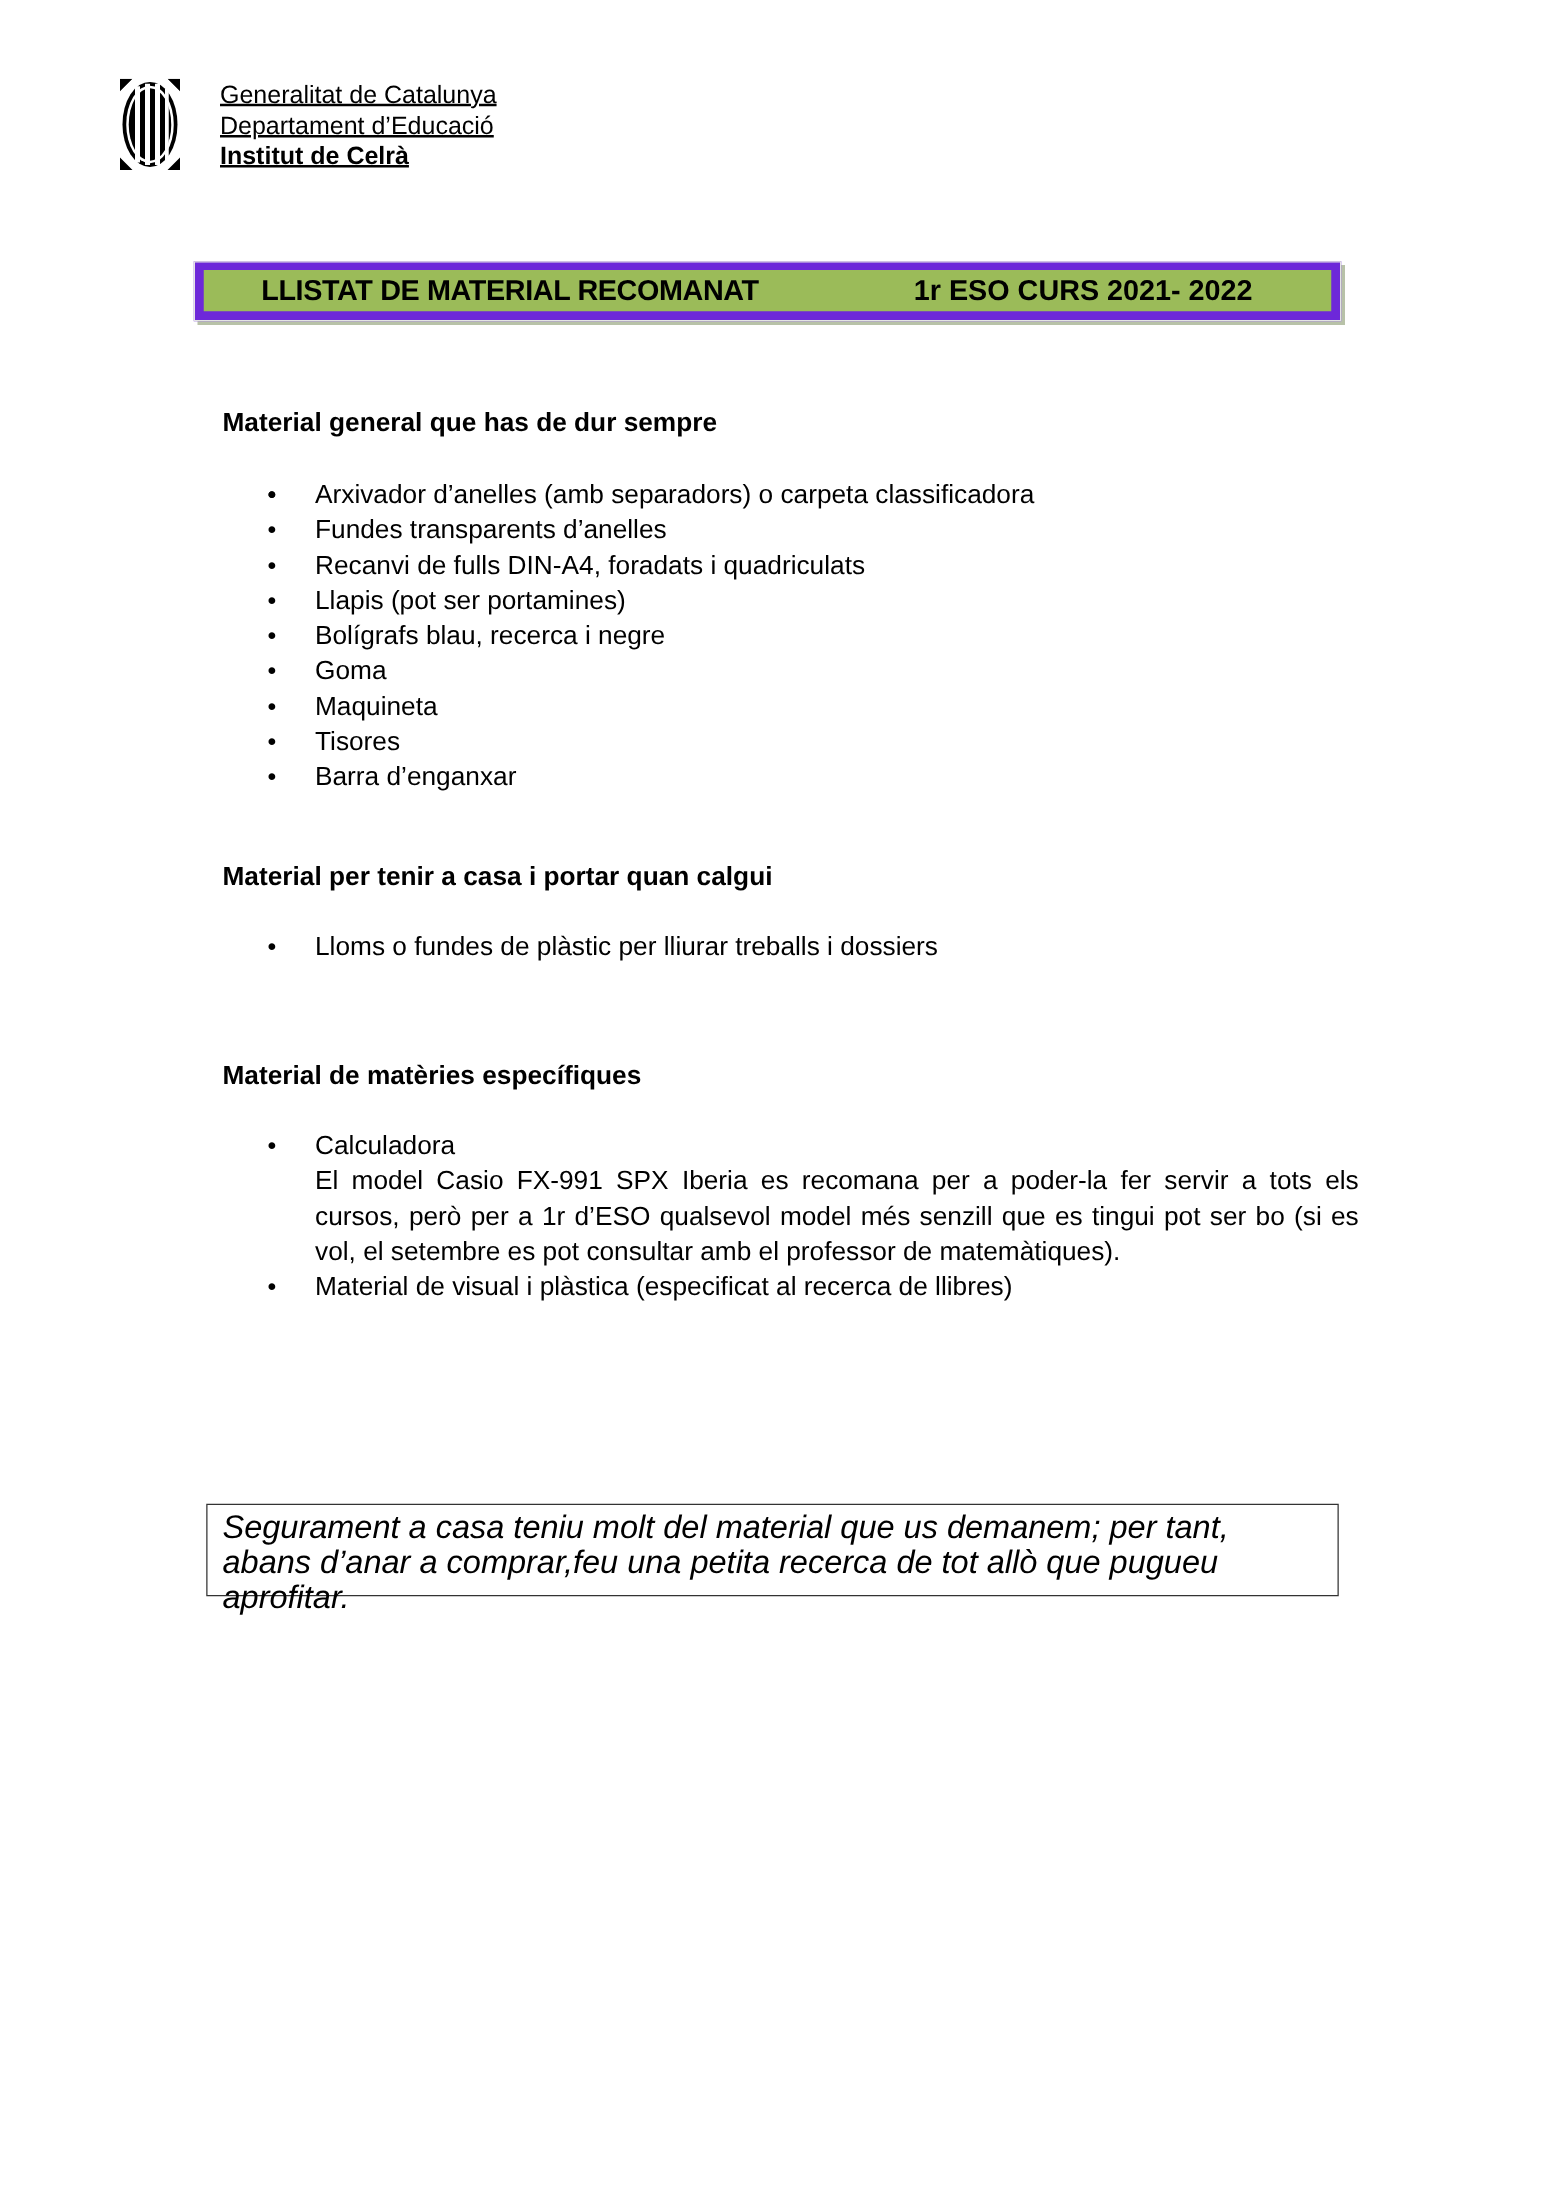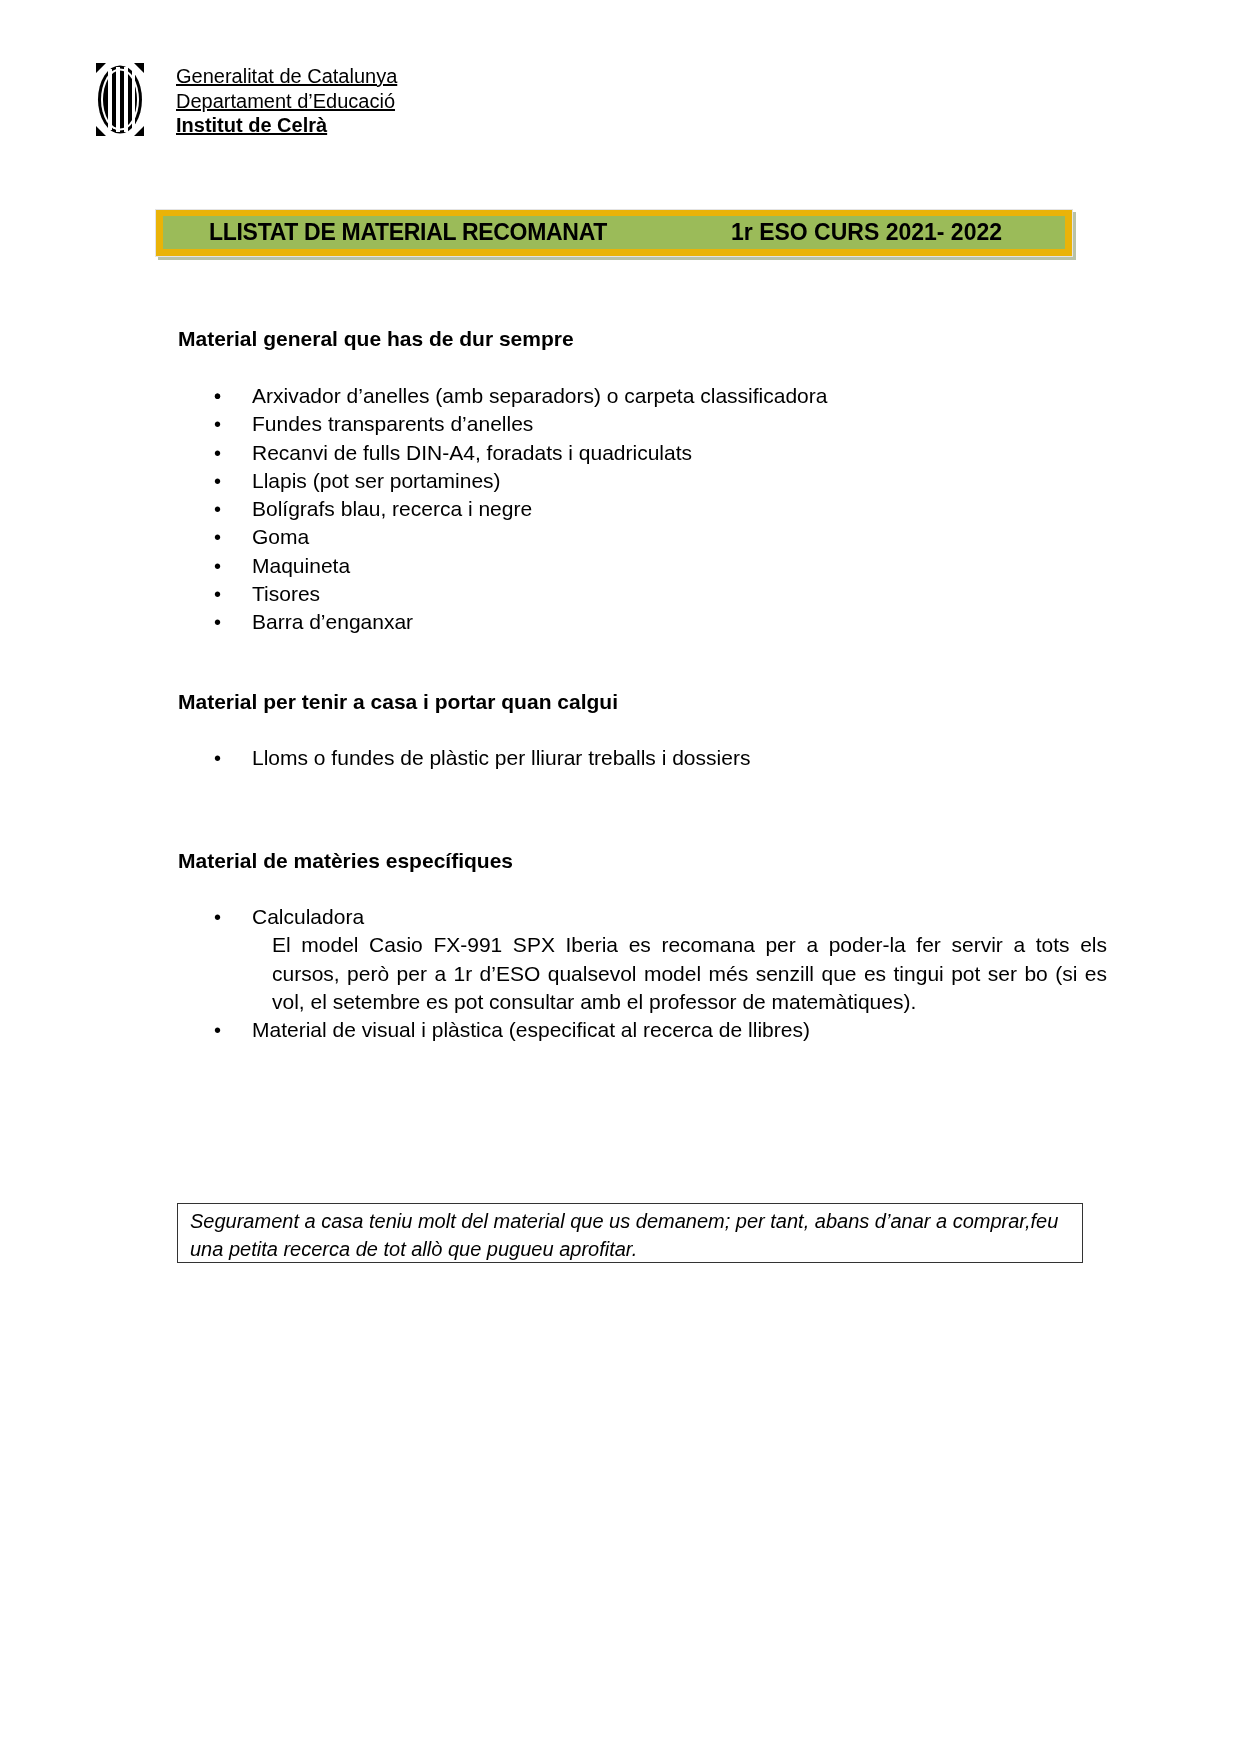--- a/index.html
+++ b/index.html
@@ -2,34 +2,34 @@
 <html><head>
 <meta charset="utf-8">
 <style>
   html, body { margin: 0; padding: 0; background: #ffffff; }
   body { width: 1242px; height: 1756px; position: relative; overflow: hidden;
          font-family: "Liberation Sans", sans-serif; color: #000; }
   .logo { position: absolute; left: 96px; top: 63px; width: 48px; height: 73px; }
   .org { position: absolute; left: 176px; top: 64px; font-size: 20px; line-height: 24.5px; text-decoration: underline; }
   .org .bold { font-weight: bold; }
   .banner { position: absolute; left: 155px; top: 209px; width: 916px; height: 46px;
-            background: #eab308; border: 1px solid #e4e4e4;
+            background: #6d28d9; border: 1px solid #e4e4e4;
             box-shadow: 3px 3px 0 #b8c2a8; }
   .banner-fill { position: absolute; left: 7px; top: 6px; right: 7px; bottom: 7px; background: #9bbb59;
                  display: flex; align-items: center; }
   .banner-title { position: absolute; left: 46px; font-weight: bold; font-size: 23px; letter-spacing: -0.3px; }
   .banner-course { position: absolute; left: 568px; font-weight: bold; font-size: 23px; }
   .heading { position: absolute; left: 178px; font-weight: bold; font-size: 21px; }
   ul.list { position: absolute; left: 0; margin: 0; padding: 0; list-style: none; }
   ul.list li { position: relative; padding-left: 252px; font-size: 21px; line-height: 28.3px; }
   ul.list li .bullet { position: absolute; left: 214px; top: 0; font-size: 20px; }
-  .justify { display: block; width: 835px; text-align: justify; margin-left: 20px; }
-  .note { position: absolute; left: 177px; top: 1203px; width: 906px; height: 60px;
+  .justify { display: block; width: 835px; text-align: justify; }
+  .note { position: absolute; left: 165px; top: 1203px; width: 906px; height: 74px;
           border: 1.5px solid #333; box-sizing: border-box; padding: 3px 12px;
-          font-style: italic; font-size: 20px; line-height: 28px; }
+          font-style: italic; font-size: 26px; line-height: 28px; }
 </style>
 </head>
 <body>
 
 <svg class="logo" viewBox="0 0 48 73">
   <rect x="0" y="0" width="48" height="73" fill="#fff"></rect>
   <path d="M0 0h10l-10 10z M48 0h-10l10 10z M0 73h10l-10-10z M48 73h-10l10-10z" fill="#000"></path>
   <ellipse cx="24" cy="36.5" rx="22" ry="34" fill="#000"></ellipse>
   <ellipse cx="24" cy="36.5" rx="19" ry="31" fill="#fff"></ellipse>
   <ellipse cx="24" cy="36.5" rx="17" ry="29" fill="#000"></ellipse>

